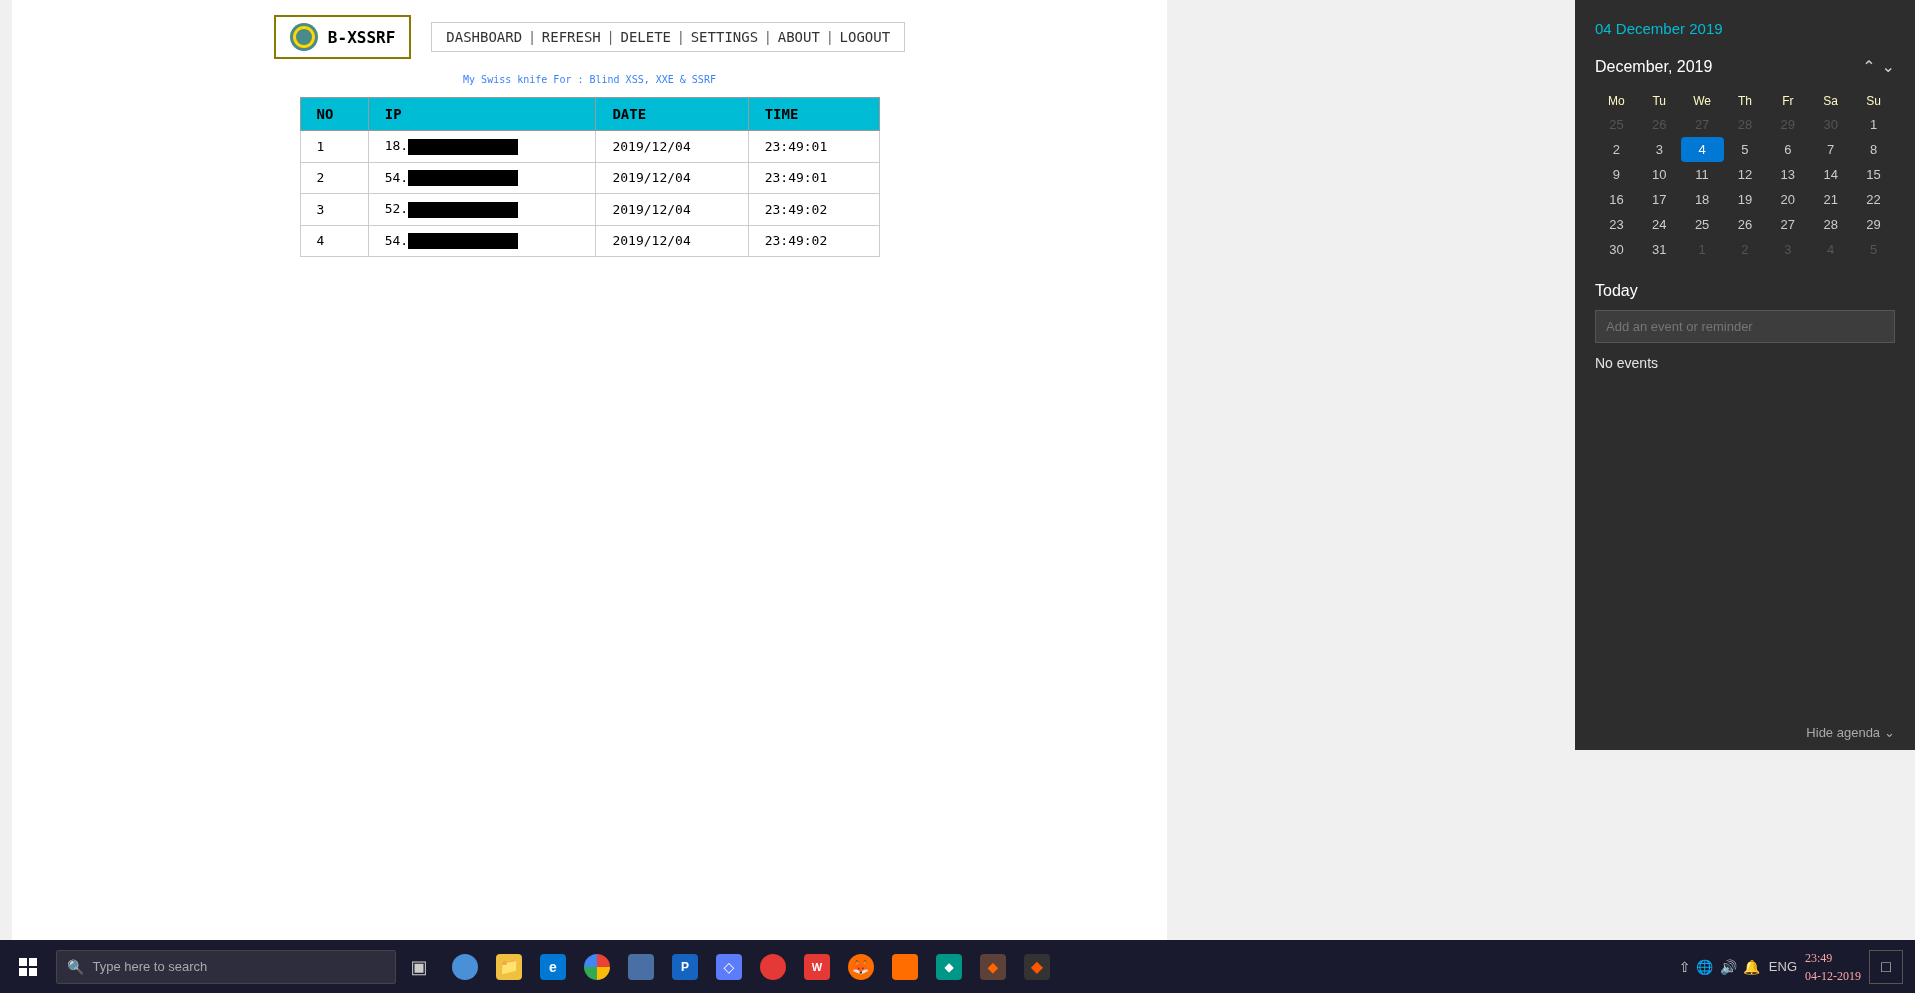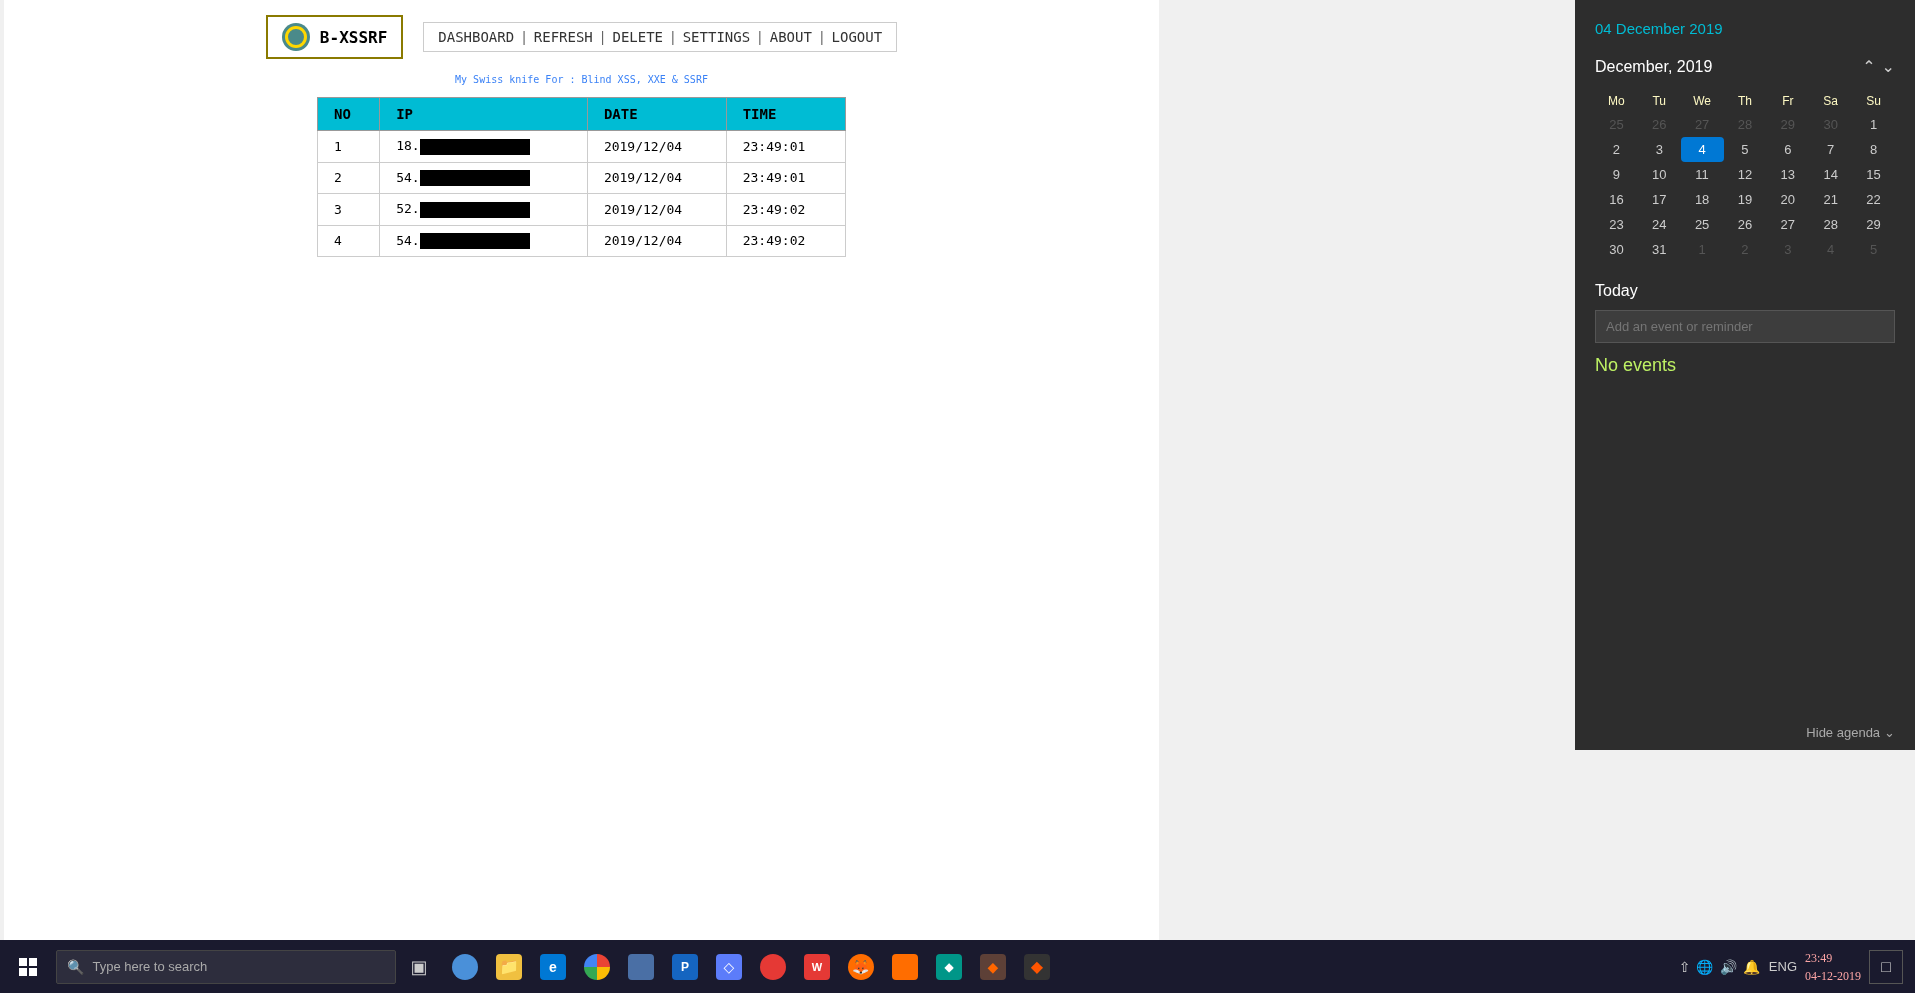--- a/index.html
+++ b/index.html
@@ -4,21 +4,21 @@
   <style>
     * { margin: 0; padding: 0; box-sizing: border-box; }
     body { width: 1915px; height: 993px; background: #f0f0f0; font-family: 'Segoe UI', Arial, sans-serif; overflow: hidden; position: relative; }
 
     
     .browser-content {
       width: 1155px;
       height: 940px;
       background: #fff;
       position: absolute;
-      top: 0; left: 4px;
+      top: 0; left: 12px;
     }
 
     
     .app-header {
       display: flex;
       justify-content: center;
       align-items: center;
       padding: 15px 0;
       gap: 20px;
     }
@@ -82,21 +82,21 @@
       font-family: monospace;
       font-size: 10px;
       color: #3b82f6;
       margin-bottom: 12px;
     }
 
     
     .data-table {
       margin: 0 auto;
       border-collapse: collapse;
-      width: 529px;
+      width: 580px;
     }
 
     .data-table th {
       background: #00bcd4;
       color: #000;
       font-family: monospace;
       font-size: 14px;
       font-weight: bold;
       padding: 8px 16px;
       border: 1px solid #999;
@@ -215,22 +215,22 @@
       width: 100%;
       background: #3d3d3d;
       border: 1px solid #555;
       color: #aaa;
       padding: 8px 10px;
       font-size: 13px;
       margin-bottom: 12px;
     }
 
     .no-events {
-      font-size: 18px;
-      color: #bef264;
+      font-size: 14px;
+      color: #e5e5e5;
     }
 
     .hide-agenda {
       position: absolute;
       bottom: 10px;
       right: 20px;
       font-size: 13px;
       color: #aaa;
       cursor: pointer;
       display: flex;

